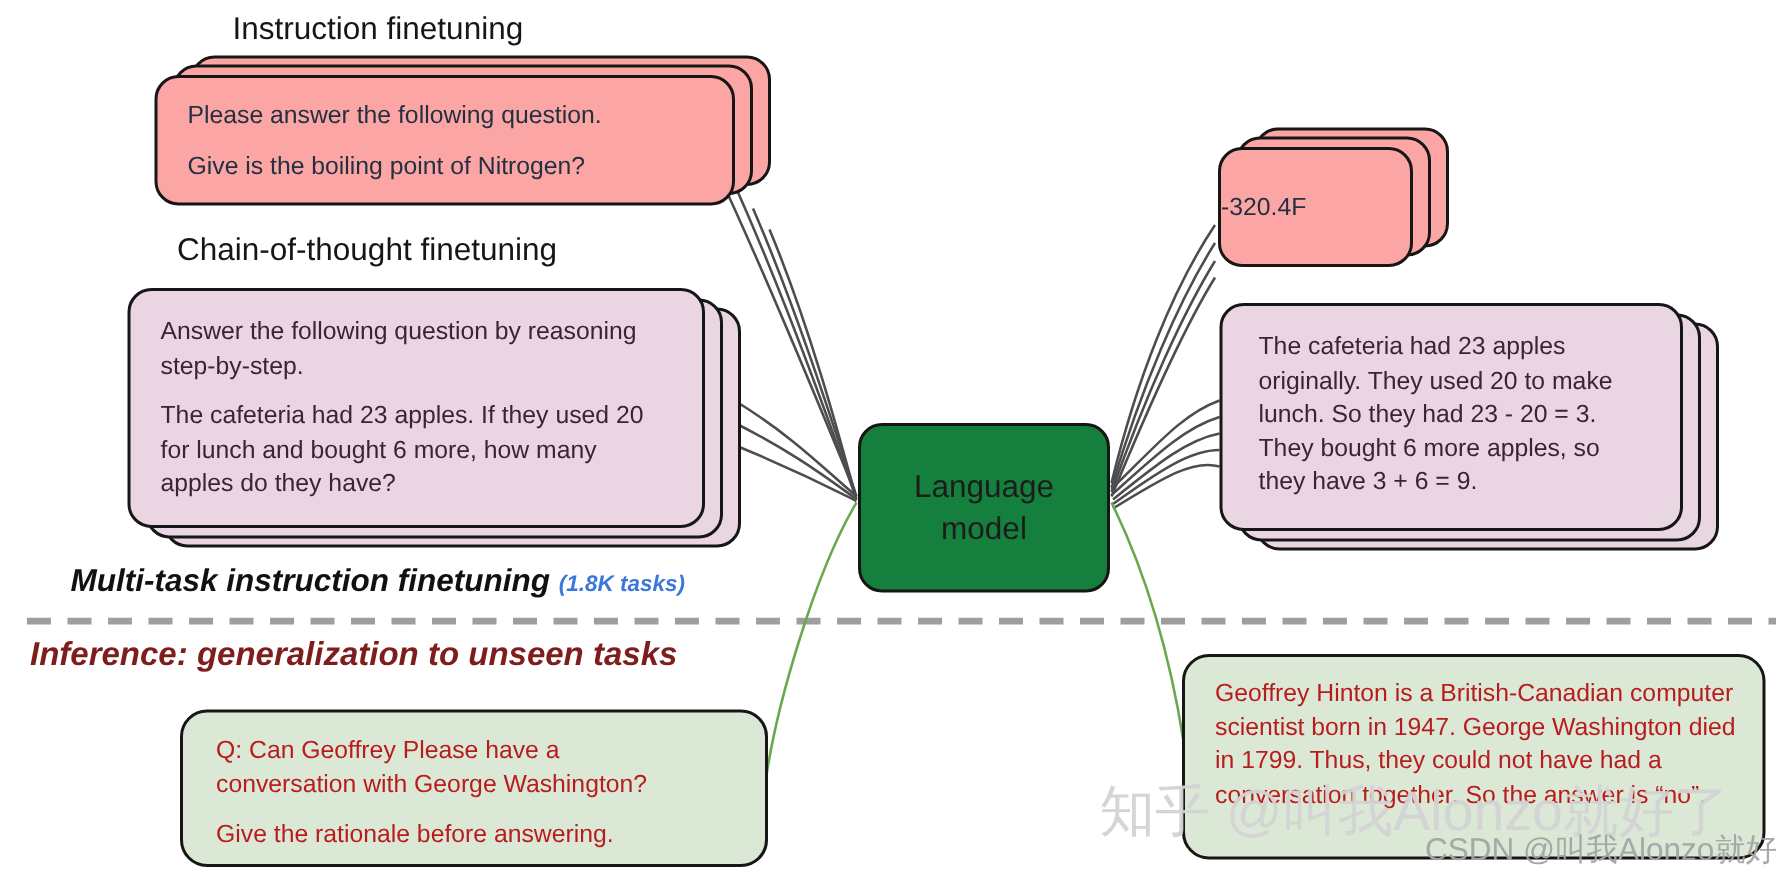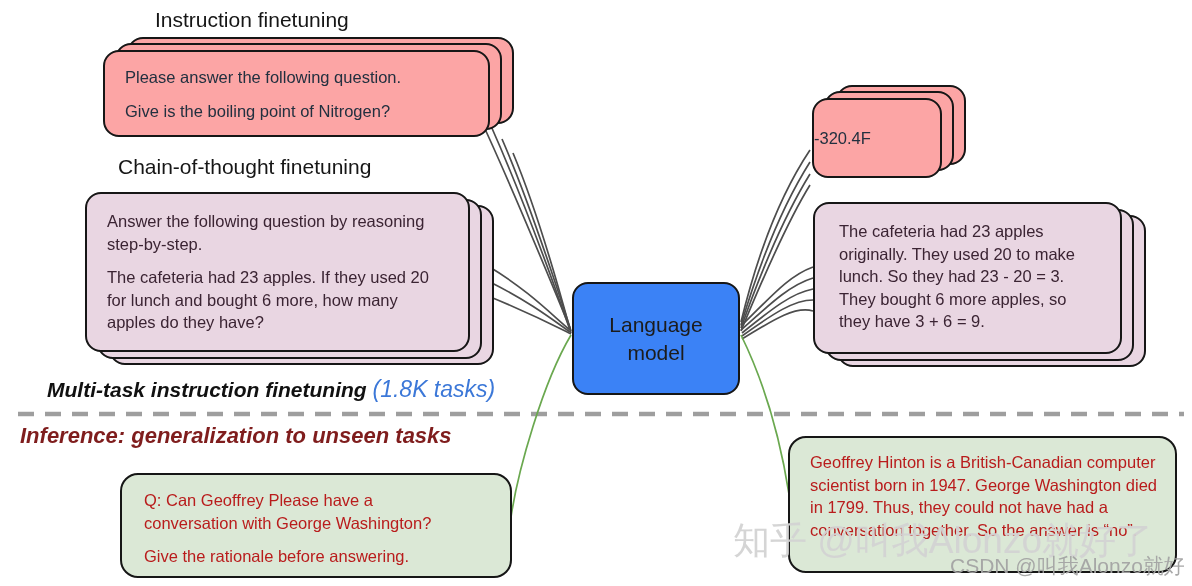--- a/index.html
+++ b/index.html
@@ -20,26 +20,26 @@
     border:2px solid #161616;border-radius:16px;box-sizing:border-box;z-index:2;}
   .blue .sheet,.blue .front{background:#fca5a5;}
   .pink .sheet,.pink .front{background:#e9d6e2;}
   .green-card{position:absolute;z-index:2;border:2px solid #161616;border-radius:18px;
     box-sizing:border-box;background:#dbe8d6;}
   .card-text{font-size:16.5px;line-height:1.37;}
   .card-text p{margin:0 0 11px 0;}
   .blue .card-text{color:#22303f;}
   .pink .card-text{color:#3b2433;}
   .green-card .card-text{color:#b91c1c;}
-  .model-box{position:absolute;z-index:2;background:#3b82f6;border:2px solid #161616;
+  .model-box{position:absolute;z-index:2;background:#15803d;border:2px solid #161616;
     border-radius:16px;box-sizing:border-box;display:flex;align-items:center;justify-content:center;}
   .model-box .label{font-size:21px;color:#1c1c1c;text-align:center;width:120px;line-height:1.3;}
   .answer-center{display:flex;align-items:center;justify-content:flex-start;height:100%;}
   .train-label{position:absolute;z-index:3;font-size:21px;font-style:italic;font-weight:600;color:#111;white-space:nowrap;}
-  .train-label .tasks{color:#3c78d8;font-size:23px;font-weight:400;}
+  .train-label .tasks{color:#3c78d8;font-size:15px;font-weight:700;}
   .inference-label{position:absolute;z-index:3;font-size:22px;font-style:italic;font-weight:700;color:#7f1d1d;white-space:nowrap;}
   .wm-zhihu{position:absolute;z-index:6;font-size:37px;font-weight:400;color:rgba(211,211,211,0.95);white-space:nowrap;}
   .wm-csdn{position:absolute;z-index:6;font-size:21px;font-weight:400;color:rgba(163,163,163,0.95);white-space:nowrap;}
 </style>
 </head>
 <body>
 
 <div class="canvas">
 
   <svg class="wires" width="1192" height="586" viewBox="0 0 1192 586">

